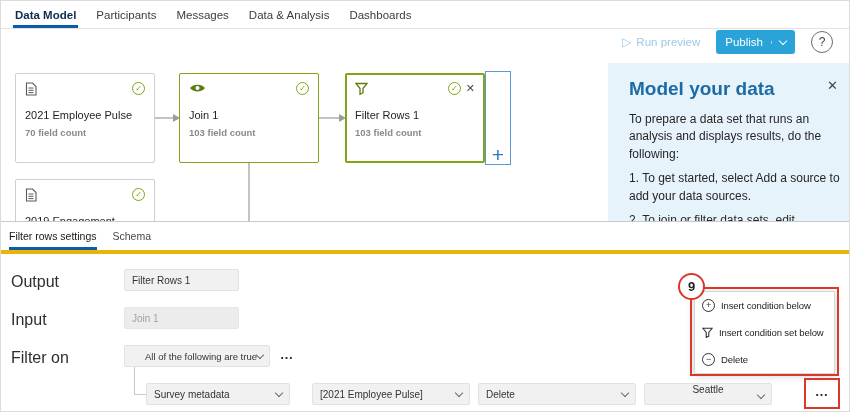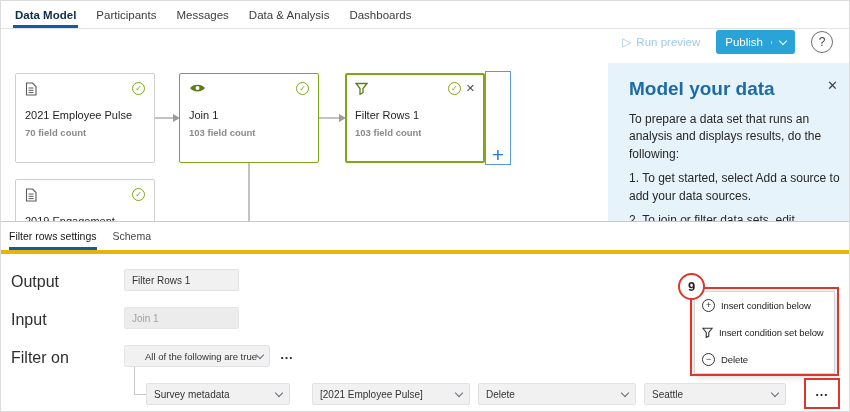--- a/index.html
+++ b/index.html
@@ -232,21 +232,21 @@
       <span class="chev"></span>
     </div>
     <div class="field" style="left:311px; top:161px; width:158px;">
       <span>[2021 Employee Pulse]</span>
       <span class="chev"></span>
     </div>
     <div class="field" style="left:477px; top:161px; width:158px;">
       <span>Delete</span>
       <span class="chev"></span>
     </div>
-    <div class="field" style="left:643px; top:161px; width:142px;">
+    <div class="field" style="left:643px; top:161px; width:128px;flex-direction:column;">
       <span>Seattle</span>
       <span class="chev"></span>
     </div>
     <span class="more-dots" style="left:808px; top:161px; width:26px; height:22px;">⋯</span>
   </section>
 
   <div class="context-menu">
     <div class="menu-item">
       <span class="circle-ic">
           <span>+</span>

